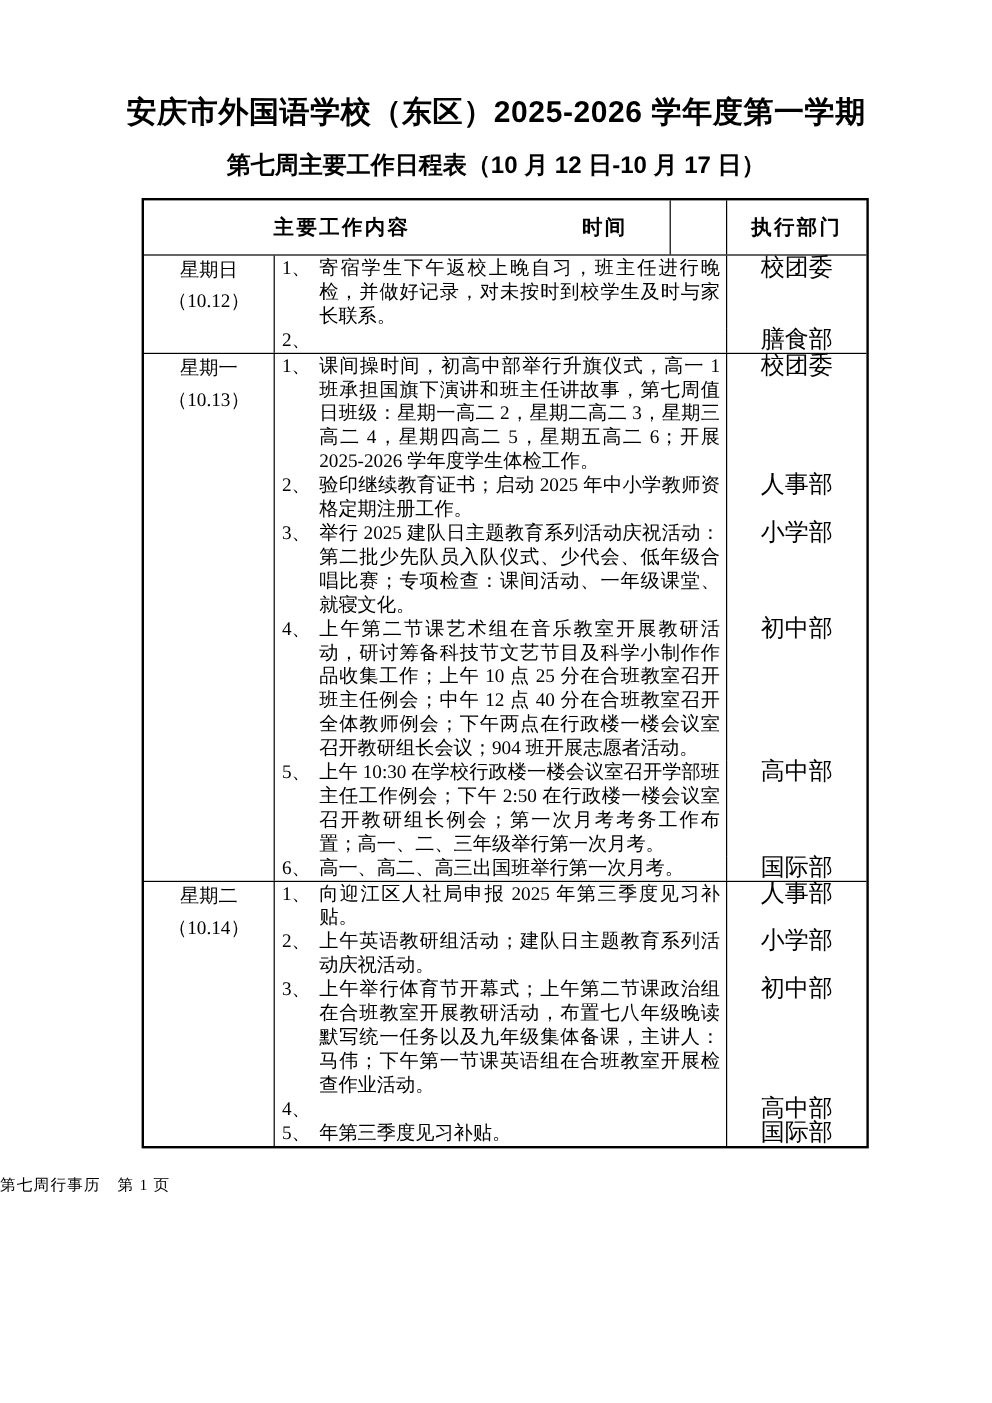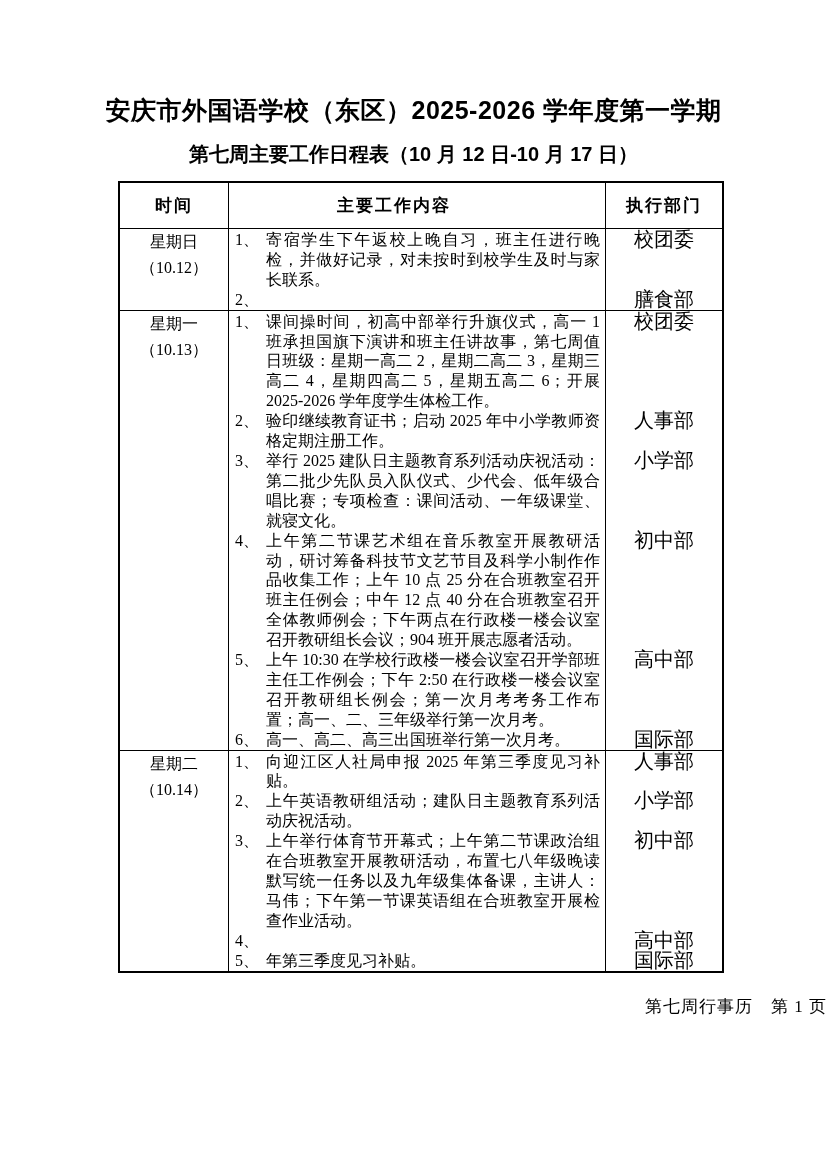--- a/index.html
+++ b/index.html
@@ -21,21 +21,20 @@
     box-sizing: border-box;
     padding-top: 80px;
   }
   .doc-title {
     text-align: center;
     font-family: "Liberation Sans", sans-serif;
     font-weight: bold;
     font-size: 25px;
     line-height: 28px;
     letter-spacing: 0.5px;
-    margin-top: 16px;
   }
   .doc-subtitle {
     text-align: center;
     font-family: "Liberation Sans", sans-serif;
     font-weight: bold;
     font-size: 20px;
     line-height: 24px;
     margin-top: 18px;
   }
   .tbl {
@@ -110,38 +109,37 @@
     width: 117px;
     flex: 0 0 117px;
     border-left: 1.5px solid #000;
     text-align: center;
     font-size: 20px;
     line-height: 19.9px;
     box-sizing: border-box;
   }
   .items-col .work-item:first-child .dept-cell { padding-top: 1px; }
   .doc-footer {
-    text-align: right;
-    font-size: 17px;
+    text-align: left;
+    font-size: 13px;
     margin-top: 22px;
     letter-spacing: 1px;
-    padding-left: 32px;
   }
 </style>
 </head>
 <body>
 
 <div class="page">
   <div class="doc-title">安庆市外国语学校（东区）2025-2026 学年度第一学期</div>
   <div class="doc-subtitle">第七周主要工作日程表（10 月 12 日-10 月 17 日）</div>
 
   <div class="tbl">
     <div class="hdr-row">
+      <div class="hdr-cell col-main">主要工作内容</div>
       <div class="hdr-cell col-time">时间</div>
-      <div class="hdr-cell col-main">主要工作内容</div>
       <div class="hdr-cell col-dept">执行部门</div>
     </div>
     <div>
         <div class="sched-row">
           <div class="time-cell">
             <div class="day">星期日</div>
             <div class="date">（10.12）</div>
           </div>
           <div class="items-col">
             <div class="work-item">

